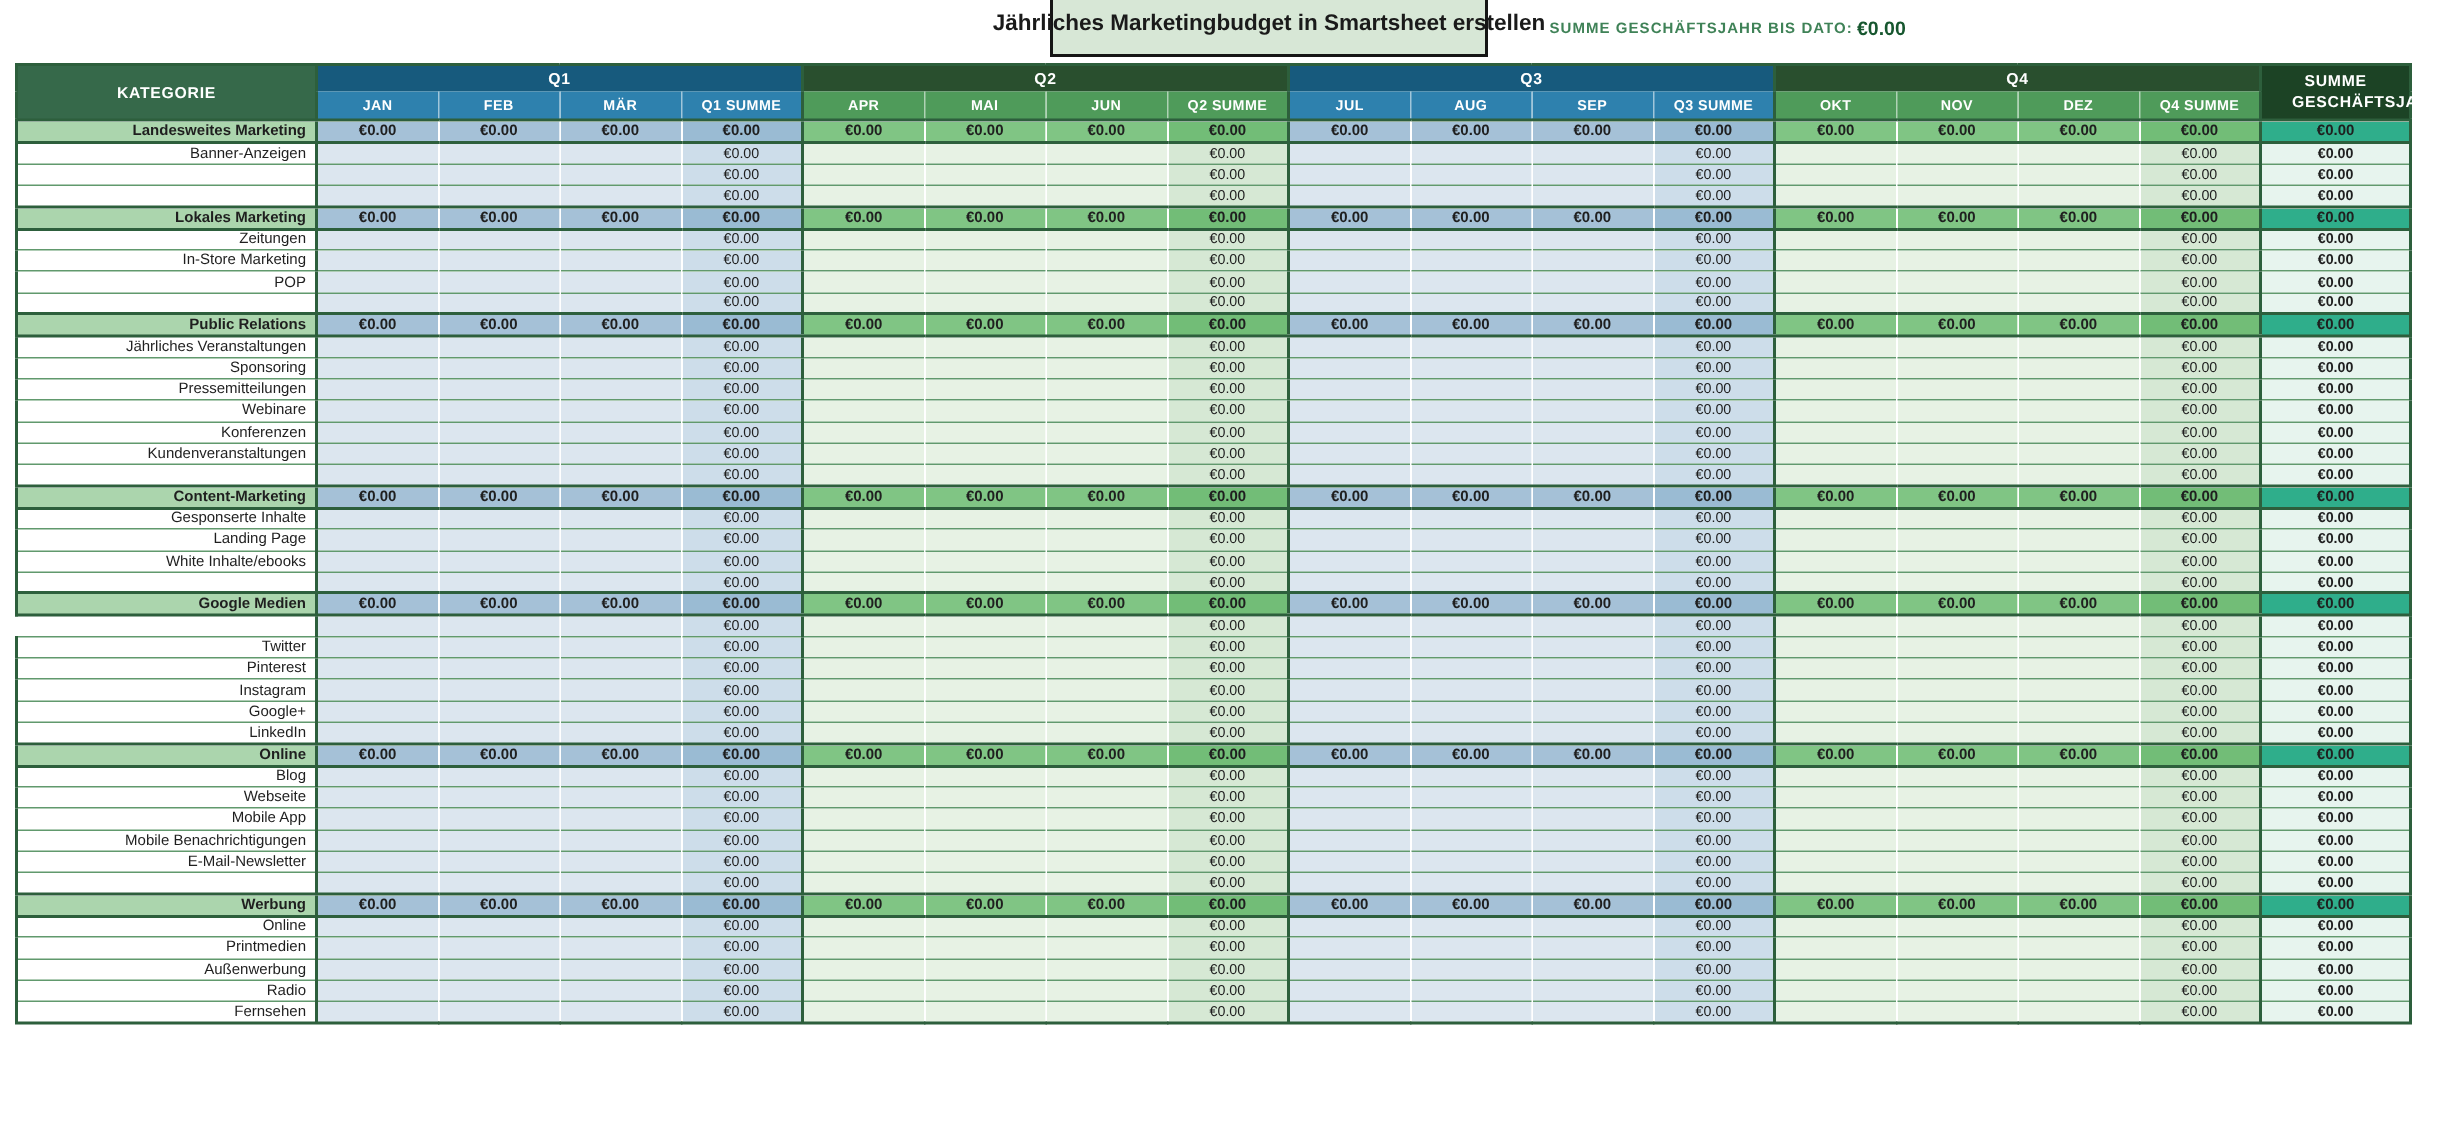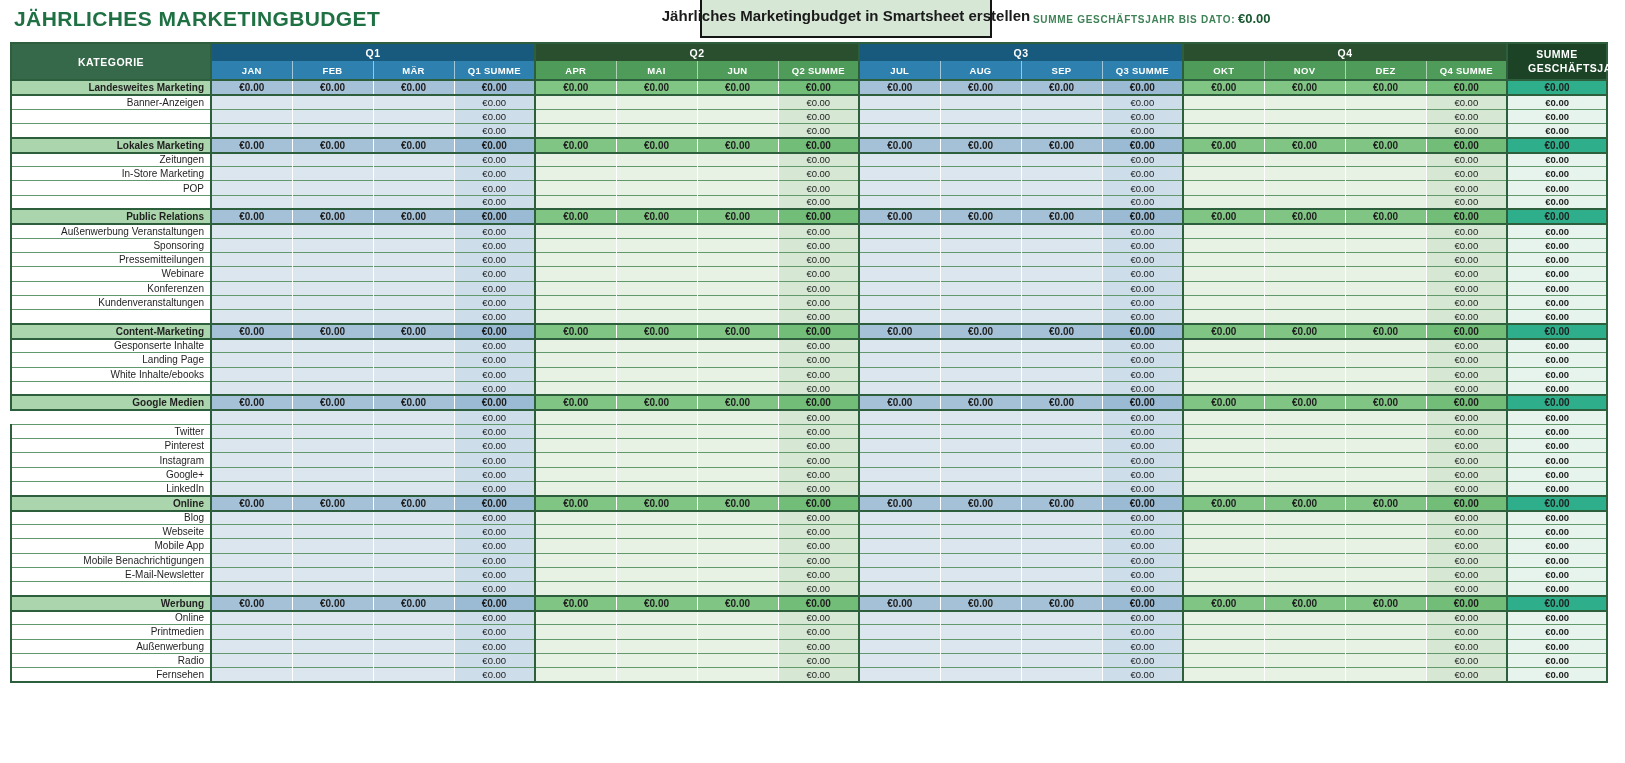--- a/index.html
+++ b/index.html
@@ -77,21 +77,20 @@
   tr.sec-row td.s.b{background:var(--secSumBlue,#9abbd3);}
   tr.sec-row td.m.g{background:var(--secMonthGreen,#80c584);}
   tr.sec-row td.s.g{background:var(--secSumGreen,#72bd77);}
   tr.sec-row td.tot{background:var(--secTotal,#2fae8b);}
   td.unboxed{border-left-style:hidden;background:#fff;}
 </style>
 </head>
 <body>
 
 <div class="topbar">
-  <h1 class="page-title">JÄHRLICHES MARKETINGBUDGET</h1>
   <div class="cta">Jährliches Marketingbudget in Smartsheet erstellen</div>
   <span class="ytd-label">SUMME GESCHÄFTSJAHR BIS DATO:</span>
   <span class="ytd-value">€0.00</span>
 </div>
 
 <table>
   <colgroup>
     <col class="c-cat">
     <col class="c-m">
       <col class="c-m">
@@ -334,21 +333,21 @@
         <td class="m b">€0.00</td>
         <td class="m b">€0.00</td>
         <td class="s b">€0.00</td>
         <td class="m g qstart">€0.00</td>
         <td class="m g">€0.00</td>
         <td class="m g">€0.00</td>
         <td class="s g">€0.00</td>
         <td class="tot">€0.00</td>
       </tr>
       <tr>
-        <td class="lbl">Außenwerbung Veranstaltungen</td>
+        <td class="lbl">Jährliches Veranstaltungen</td>
         <td class="m b qstart"></td>
         <td class="m b"></td>
         <td class="m b"></td>
         <td class="s b">€0.00</td>
         <td class="m g qstart"></td>
         <td class="m g"></td>
         <td class="m g"></td>
         <td class="s g">€0.00</td>
         <td class="m b qstart"></td>
         <td class="m b"></td>

